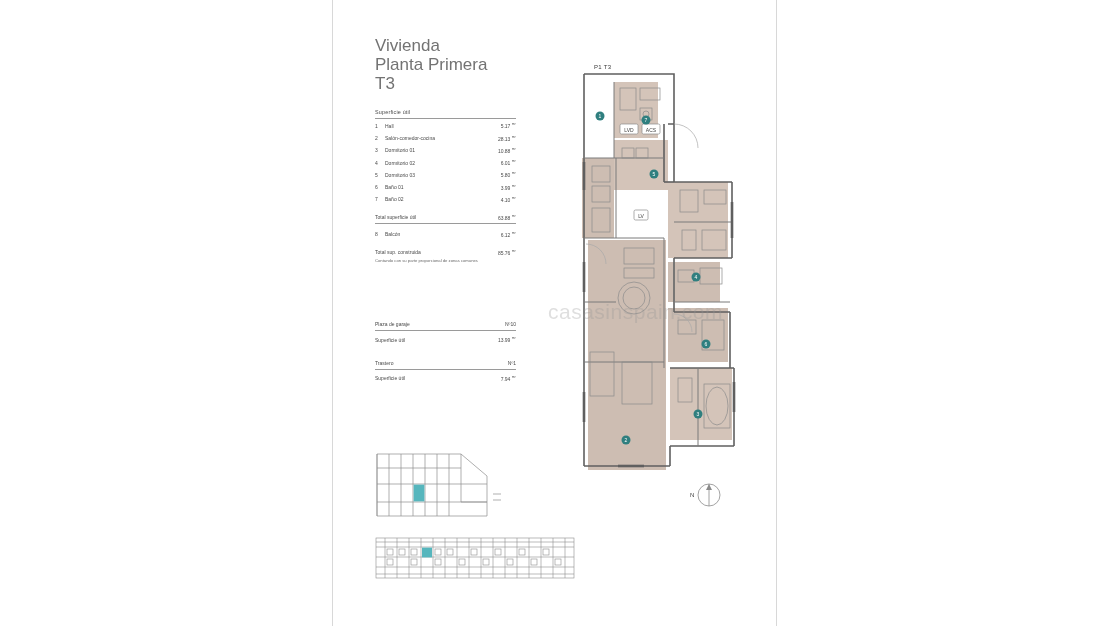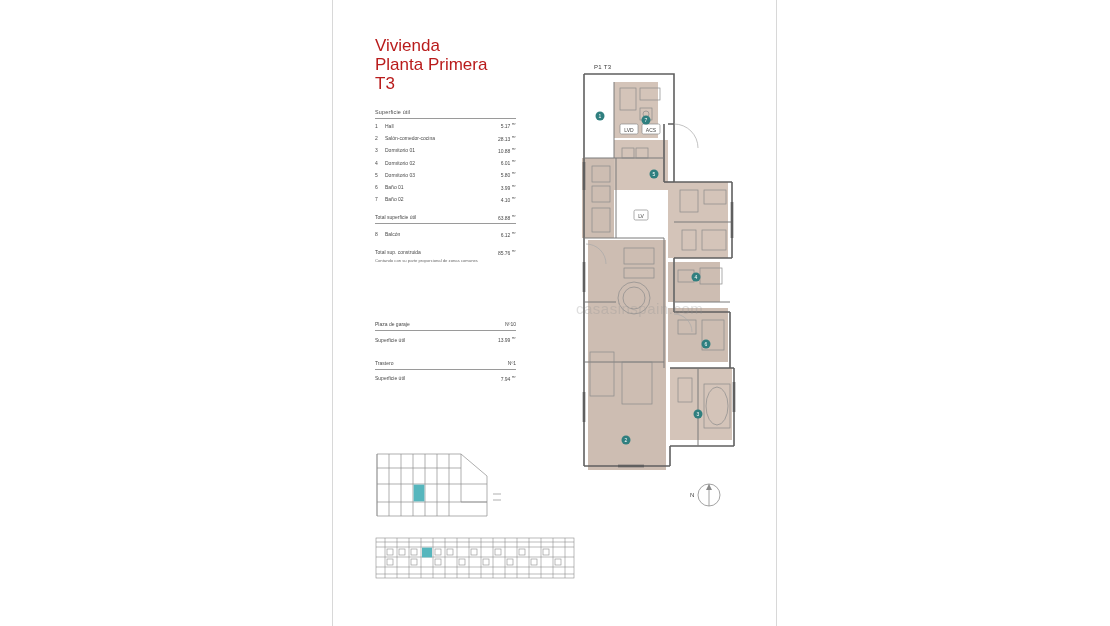--- a/index.html
+++ b/index.html
@@ -25,21 +25,21 @@
   .frame-right { left: 776px; top: 0; width: 1px; height: 626px; }
 
   
   .title {
     position: absolute;
     left: 375px;
     top: 36px;
     font-size: 17px;
     line-height: 19px;
     font-weight: 400;
-    color: #b91c1c;
+    color: #737373;
   }
   .title div { white-space: nowrap; }
 
   
   .sheet {
     position: absolute;
     left: 375px;
     top: 108px;
     width: 141px;
     font-size: 5px;
@@ -142,23 +142,23 @@
     position: absolute;
     left: 690px;
     top: 482px;
     font-size: 6px;
     color: #3a3a3a;
   }
 
   
   .watermark {
     position: absolute;
-    left: 576px;
+    left: 548px;
     top: 300px;
-    font-size: 15px;
+    font-size: 21px;
     color: rgba(150,150,150,0.30);
     letter-spacing: .5px;
     font-family: "Liberation Sans", sans-serif;
     white-space: nowrap;
     pointer-events: none;
   }
 </style>
 </head>
 <body>
 

